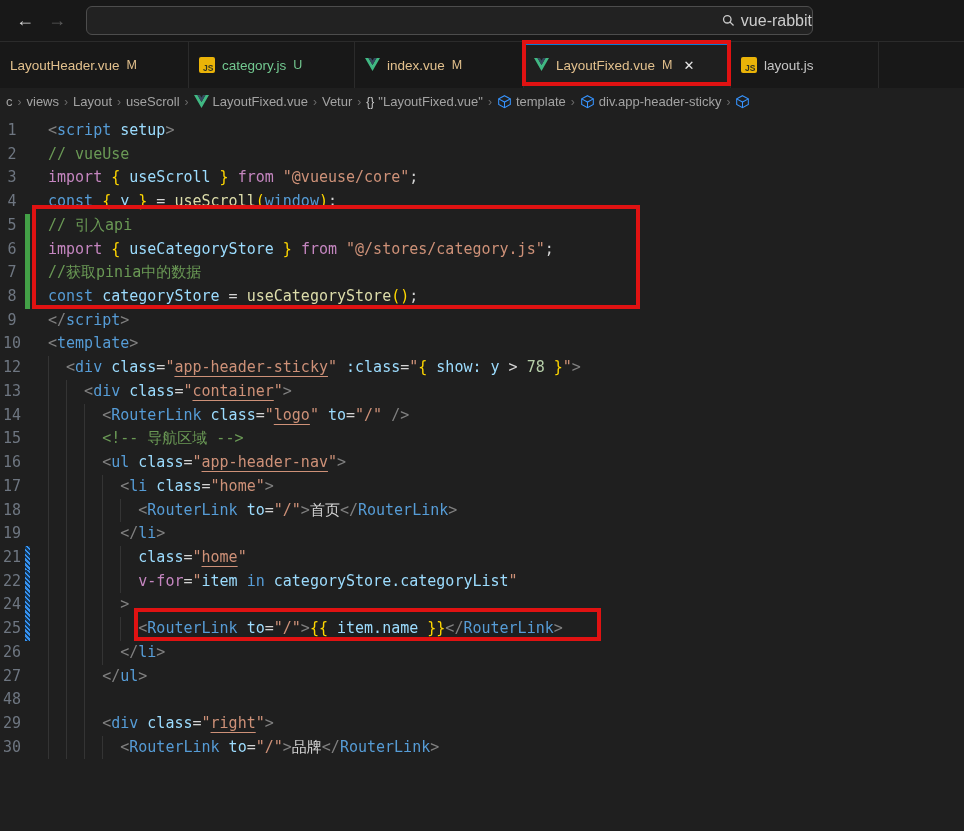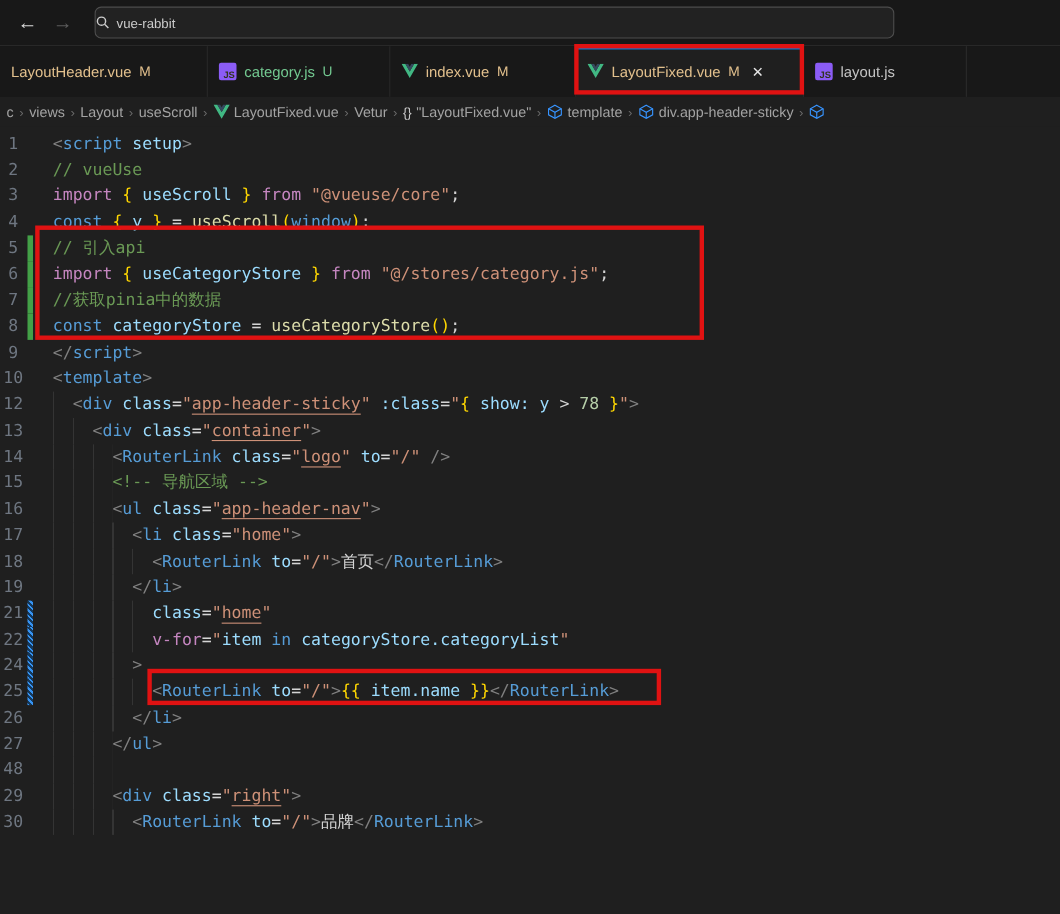--- a/index.html
+++ b/index.html
@@ -8,36 +8,36 @@
 
   
   .titlebar { height:42px; background:#181818; border-bottom:1px solid #2b2b2b;
               display:flex; align-items:center; }
   .nav-btn { width:26px; height:26px; display:flex; align-items:center; justify-content:center;
              font-size:18px; border-radius:5px; }
   .nav-back { color:#d6d6d6; margin-left:12px; }
   .nav-fwd  { color:#5c5c5c; margin-left:6px; }
   .searchbox { margin-left:16px; width:727px; height:29px; background:#222222;
                border:1px solid #4d4d4d; border-radius:6px; display:flex; align-items:center;
-               justify-content:flex-start; color:#cccccc; font-size:12px; gap:6px; }
+               justify-content:flex-end; color:#cccccc; font-size:16px; gap:6px; }
   .searchbox svg { display:block; }
 
   
   .tabbar { height:46px; background:#181818; display:flex; align-items:stretch; }
   .tab { position:relative; display:flex; align-items:center; gap:7px; padding:0 10px;
          border-right:1px solid #2b2b2b; background:#181818; font-size:13.5px; flex:none; }
   .tab.active { background:#1f1f1f; }
   .tab-topline { position:absolute; top:0; left:0; right:0; height:3px; background:#0a7ad4; }
   .tab-label.modified, .tab-badge.modified { color:#e2c08d; }
   .tab-label.untracked, .tab-badge.untracked { color:#73c991; }
   .tab-label.plain { color:#c5c5c5; }
   .tab-badge { font-size:12.5px; }
   .tab-close { color:#e8e8e8; font-size:13px; margin-left:4px; }
   .tab-spacer { flex:1; background:#181818; }
-  .js-icon { width:16px; height:16px; background:#8b5cf6; color:#32331f; font-weight:bold;
+  .js-icon { width:16px; height:16px; background:#eab308; color:#32331f; font-weight:bold;
              font-size:8.5px; display:inline-flex; align-items:flex-end; justify-content:flex-end;
              padding:1px 1.5px; border-radius:2px; line-height:1; }
   .tab-icon { display:flex; align-items:center; }
 
   
   .breadcrumbs { height:27px; background:#1f1f1f; display:flex; align-items:center;
                  padding-left:6px; font-size:13px; color:#a3a3a3; white-space:nowrap; overflow:hidden; }
   .crumb { display:flex; align-items:center; gap:4px; flex:none; }
   .crumb-sep { color:#6a6a6a; margin:0 5px; font-size:12px; flex:none; }
   .braces-icon { color:#c9c9c9; font-size:12px; }

